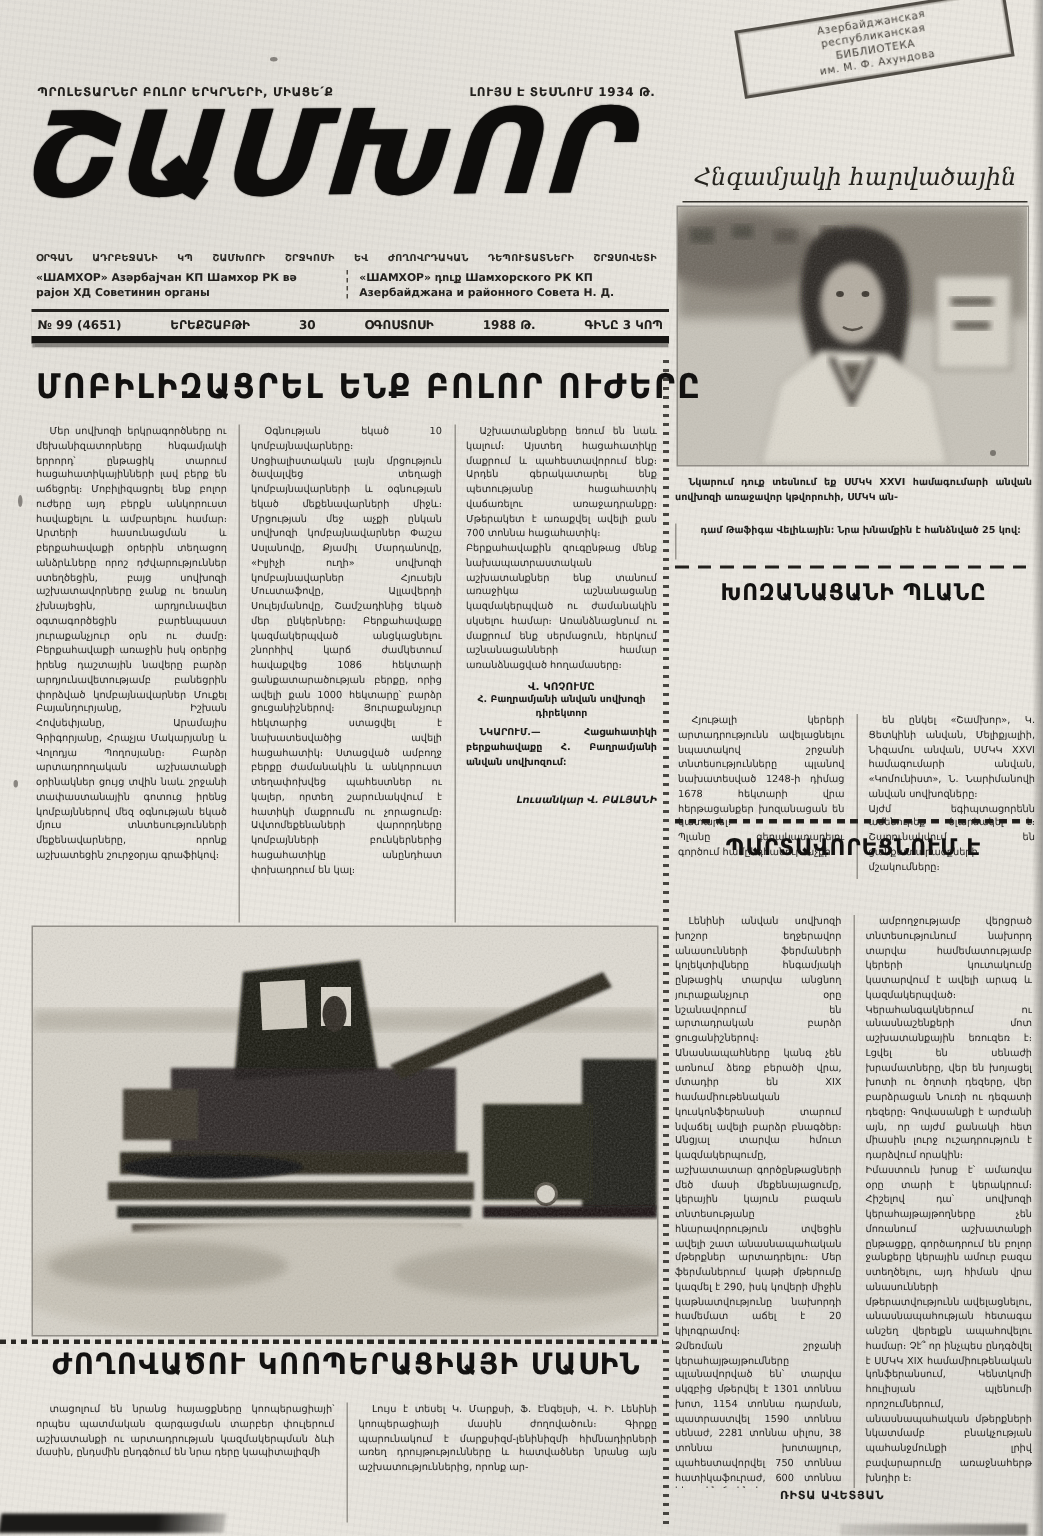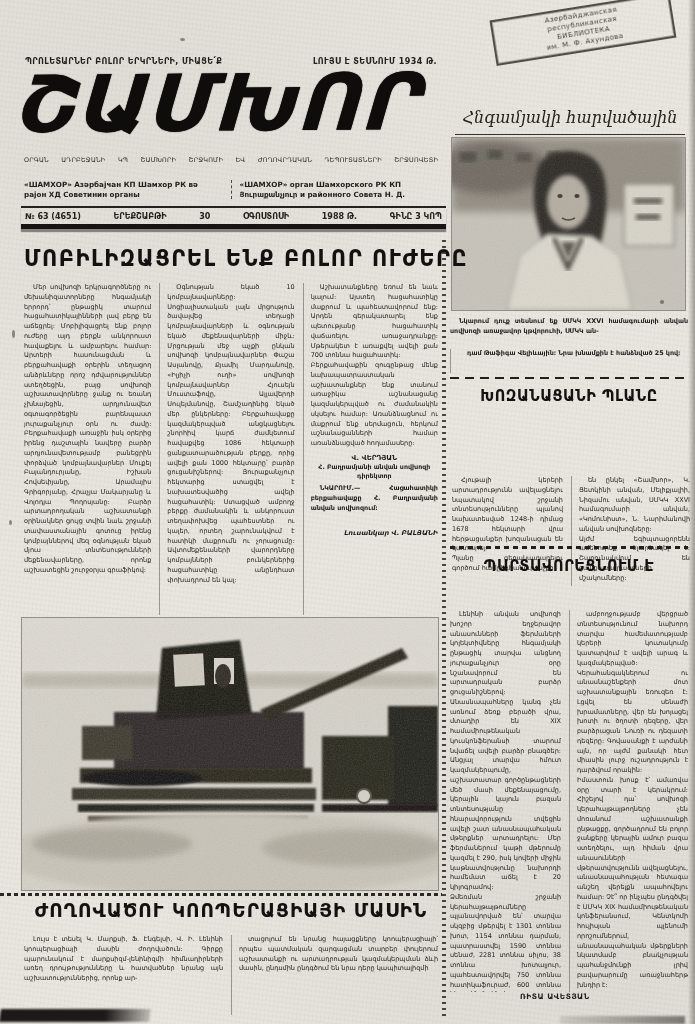--- a/index.html
+++ b/index.html
@@ -14,21 +14,21 @@
     font-family:"DejaVu Sans", sans-serif; color:#1c1b19;
   }
   .abs{position:absolute;}
   
   .slogan-row{left:25px; top:57px; width:412px; display:flex; justify-content:space-between;
     font-size:8px; font-weight:bold; letter-spacing:.4px; color:#23211e; filter:blur(.2px);}
   .logo{left:20px; top:64px; width:418px; text-align:left;
     font-family:"DejaVu Sans", sans-serif; font-weight:900; font-style:italic;
     font-size:77px; letter-spacing:1px; color:#0e0d0c; line-height:1.05;
     transform:skewX(-6deg) scaleY(1.02) rotate(-.4deg); text-shadow:0 0 1px #0e0d0c;}
-  .organ-hy{left:24px; top:156px; width:414px; font-size:6.4px; font-weight:normal;
+  .organ-hy{left:24px; top:168px; width:414px; font-size:6.4px; font-weight:bold;
     color:#2c2a26; letter-spacing:.2px; text-align:justify; text-align-last:justify; filter:blur(.25px);}
   .ru-row{left:24px; top:180px; width:414px; display:flex; font-size:7.2px; font-weight:bold;
     color:#23211e; line-height:1.35; filter:blur(.15px);}
   .ru-row .ru-l{width:50%; padding-right:8px;}
   .ru-row .ru-r{width:50%; padding-left:8px; border-left:1px dashed #4a463f;}
   .datebar{left:21px; top:206px; width:417px; border-top:2px solid #24221f;
     border-bottom:5px solid #161513; box-shadow:0 3px 1px rgba(25,23,20,.45);
     padding:4px 4px 3px 4px; display:flex; justify-content:space-between; align-items:baseline;
     font-size:8px; font-weight:bold; color:#23211e; filter:blur(.15px);}
   
@@ -94,24 +94,24 @@
 <div class="page">
 
   <div class="abs slogan-row">
     <span>ՊՐՈԼԵՏԱՐՆԵՐ ԲՈԼՈՐ ԵՐԿՐՆԵՐԻ, ՄԻԱՑԵ՛Ք</span>
     <span>ԼՈՒՅՍ Է ՏԵՍՆՈՒՄ 1934 Թ.</span>
   </div>
   <div class="abs logo">ՇԱՄԽՈՐ</div>
   <div class="abs organ-hy">ՕՐԳԱՆ ԱԴՐԲԵՋԱՆԻ ԿՊ ՇԱՄԽՈՐԻ ՇՐՋԿՈՄԻ ԵՎ ԺՈՂՈՎՐԴԱԿԱՆ ԴԵՊՈՒՏԱՏՆԵՐԻ ՇՐՋՍՈՎԵՏԻ</div>
   <div class="abs ru-row">
     <div class="ru-l">«ШАМХОР» Азәрбајҹан КП Шамхор РК вә рајон ХД Советинин органы</div>
-    <div class="ru-r">«ШАМХОР» орган Шамхорского РК КП Յուրաքանչյուր и районного Совета Н. Д.</div>
+    <div class="ru-r">«ШАМХОР» դուք Шамхорского РК КП Азербайджана и районного Совета Н. Д.</div>
   </div>
   <div class="abs datebar">
-    <span>№ 63 (4651)</span>
+    <span>№ 99 (4651)</span>
     <span>ԵՐԵՔՇԱԲԹԻ</span>
     <span>30</span>
     <span>ՕԳՈՍՏՈՍԻ</span>
     <span>1988 Թ.</span>
     <span>ԳԻՆԸ 3 ԿՈՊ</span>
   </div>
 
   <div class="abs stamp">
     <div>Азербайджанская</div>
     <div>республиканская</div>
@@ -211,21 +211,21 @@
   <div class="abs lead-cols cols">
     <div class="col">
         <p class="body-txt">Մեր սովխոզի երկրագործները ու մեխանիզատորները հնգամյակի երրորդ՝ ընթացիկ տարում հացահատիկայինների լավ բերք են աճեցրել։ Մոբիլիզացրել ենք բոլոր ուժերը այդ բերքն անկորուստ հավաքելու և ամբարելու համար։ Արտերի հասունացման և բերքահավաքի օրերին տեղացող անձրևները որոշ դժվարություններ ստեղծեցին, բայց սովխոզի աշխատավորները ջանք ու եռանդ չխնայեցին, արդյունավետ օգտագործեցին բարենպաստ յուրաքանչյուր օրն ու ժամը։ Բերքահավաքի առաջին իսկ օրերից իրենց դաշտային նավերը բարձր արդյունավետությամբ բանեցրին փորձված կոմբայնավարներ Մուքել Բայանդուրյանը, Իշխան Հովսեփյանը, Արամայիս Գրիգորյանը, Հրաչյա Մակարյանը և Վոլոդյա Պողոսյանը։ Բարձր արտադրողական աշխատանքի օրինակներ ցույց տվին նաև շրջանի տափաստանային գոտուց իրենց կոմբայններով մեզ օգնության եկած մյուս տնտեսությունների մեքենավարները, որոնք աշխատեցին շուրջօրյա գրաֆիկով։</p>
       </div>
     <div class="col">
         <p class="body-txt">Օգնության եկած 10 կոմբայնավարները։ Սոցիալիստական լայն մրցություն ծավալվեց տեղացի կոմբայնավարների և օգնության եկած մեքենավարների միջև։ Մրցության մեջ աչքի ընկան սովխոզի կոմբայնավարներ Փաշա Ասլանովը, Քյամիլ Մարդանովը, «Իլյիչի ուղի» սովխոզի կոմբայնավարներ Հյուսեյն Մուստաֆովը, Ալլավերդի Սուլեյմանովը, Շամշադինից եկած մեր ընկերները։ Բերքահավաքը կազմակերպված անցկացնելու շնորհիվ կարճ ժամկետում հավաքվեց 1086 հեկտարի ցանքատարածության բերքը, որից ավելի քան 1000 հեկտարը՝ բարձր ցուցանիշներով։ Յուրաքանչյուր հեկտարից ստացվել է նախատեսվածից ավելի հացահատիկ։ Ստացված ամբողջ բերքը ժամանակին և անկորուստ տեղափոխվեց պահեստներ ու կալեր, որտեղ շարունակվում է հատիկի մաքրումն ու չորացումը։ Ավտոմեքենաների վարորդները կոմբայնների բունկերներից հացահատիկը անընդհատ փոխադրում են կալ։</p>
       </div>
     <div class="col">
       <p class="body-txt">Աշխատանքները եռում են նաև կալում։ Այստեղ հացահատիկը մաքրում և պահեստավորում ենք։ Արդեն գերակատարել ենք պետությանը հացահատիկ վաճառելու առաջադրանքը։ Մթերակետ է առաքվել ավելի քան 700 տոննա հացահատիկ։
 Բերքահավաքին զուգընթաց մենք նախապատրաստական աշխատանքներ ենք տանում առաջիկա աշնանացանը կազմակերպված ու ժամանակին սկսելու համար։ Առանձնացնում ու մաքրում ենք սերմացուն, հերկում աշնանացանների համար առանձնացված հողամասերը։</p>
-      <p class="byl">Վ. ՎԵՐԴՅԱՆ</p>
+      <p class="byl">Վ. ԿՈՉՈՒՄԸ</p>
       <p class="role">Հ. Բաղրամյանի անվան սովխոզի դիրեկտոր</p>
       <p class="cap">ՆԿԱՐՈՒՄ.— Հացահատիկի բերքահավաքը Հ. Բաղրամյանի անվան սովխոզում։</p>
       <p class="credit">Լուսանկար Վ. ԲԱԼՅԱՆԻ</p>
     </div>
   </div>
 
   <div class="abs photo photo-harvester">
     <svg width="416" height="272" viewBox="0 0 416 272" xmlns="http://www.w3.org/2000/svg">
       <defs>
         <filter id="n2" x="0" y="0" width="100%" height="100%">
@@ -272,24 +272,24 @@
       <ellipse cx="330" cy="230" rx="90" ry="18" fill="#9a9486" opacity="0.5" filter="url(#hb3)"></ellipse>
       <rect width="416" height="272" filter="url(#n2)" opacity="0.6"></rect>
     </svg>
   </div>
 
   <div class="abs wavy"></div>
 
   <div class="abs h-zhogh">ԺՈՂՈՎԱԾՈՒ ԿՈՈՊԵՐԱՑԻԱՅԻ ՄԱՍԻՆ</div>
   <div class="abs zhogh-cols cols">
     <div class="col">
+        <p class="body-txt">տացոլում են նրանց հայացքները կոոպերացիայի՝ որպես պատմական զարգացման տարբեր փուլերում աշխատանքի ու արտադրության կազմակերպման ձևի մասին, ընդսմին ընդգծում են նրա դերը կապիտալիզմի</p>
+      </div>
+    <div class="col">
         <p class="body-txt">Լույս է տեսել Կ. Մարքսի, Ֆ. Էնգելսի, Վ. Ի. Լենինի կոոպերացիայի մասին ժողովածուն։ Գիրքը պարունակում է մարքսիզմ-լենինիզմի հիմնադիրների առեղ դրույթությունները և հատվածներ նրանց այն աշխատություններից, որոնք ար-</p>
-      </div>
-    <div class="col">
-        <p class="body-txt">տացոլում են նրանց հայացքները կոոպերացիայի՝ որպես պատմական զարգացման տարբեր փուլերում աշխատանքի ու արտադրության կազմակերպման ձևի մասին, ընդսմին ընդգծում են նրա դերը կապիտալիզմի</p>
       </div>
   </div>
 
   <div class="abs vsep"></div>
   <div class="abs edge-shadow"></div>
   <div class="abs smudge-bl"></div>
   <div class="abs smudge-br"></div>
   <div class="speck" style="left:12px; top:330px; width:3px; height:8px;"></div>
   <div class="speck" style="left:9px; top:520px; width:3px; height:5px;"></div>
   <div class="speck" style="left:180px; top:38px; width:5px; height:3px;"></div>

